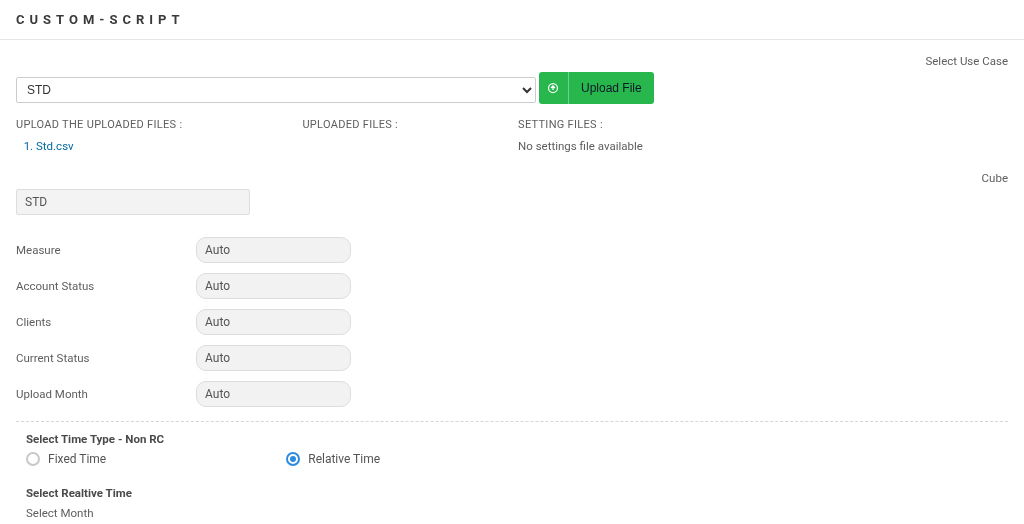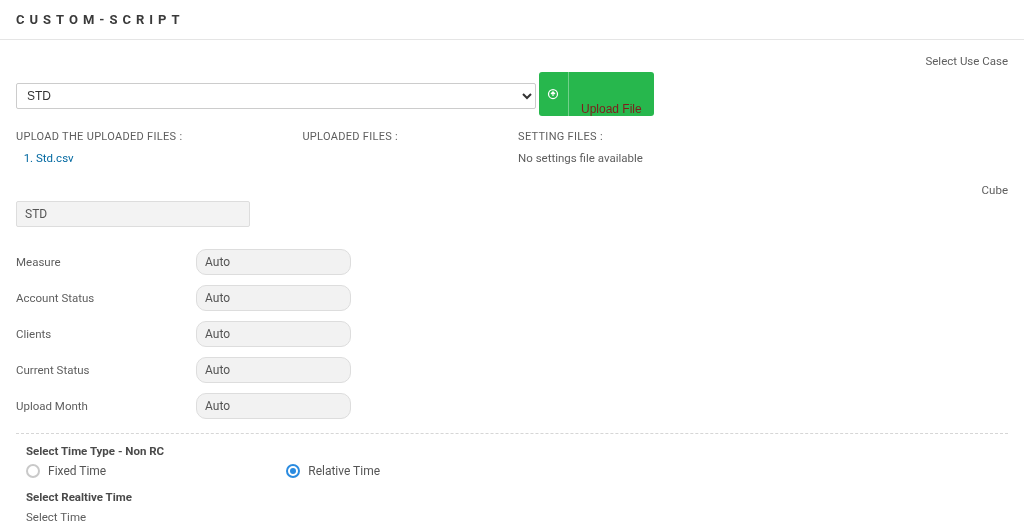--- a/index.html
+++ b/index.html
@@ -33,26 +33,26 @@
       border: 1px solid #ccc;
       border-radius: 2px;
       background: #fff;
       font-size: 12px;
       padding: 2px 6px;
       color: #333;
       margin-bottom: 14px;
     }
     .upload-btn {
       display: inline-flex;
-      align-items: flex-end;
+      align-items: center;
       background: #27b74d;
-      color: #7f1d1d;
+      color: #0f172a;
       border: none;
       border-radius: 3px;
-      height: 44px;
+      height: 32px;
       padding: 0;
       font-size: 12px;
       cursor: pointer;
       margin-bottom: 14px;
     }
     .upload-btn .icon-part {
       display: inline-flex;
       align-items: center;
       justify-content: center;
       width: 30px;
@@ -134,21 +134,21 @@
     .time-section .strong {
       font-size: 11.5px;
       font-weight: 700;
       color: #4a4a4a;
       margin-bottom: 6px;
     }
     .radio-row {
       display: flex;
       align-items: center;
       gap: 180px;
-      margin-bottom: 12px;
+      margin-bottom: 20px;
     }
     .radio-item {
       display: flex;
       align-items: center;
       gap: 8px;
       font-size: 12px;
       color: #555;
       cursor: pointer;
     }
     .radio-circle {
@@ -278,21 +278,21 @@
         <span class="radio-circle"></span>
         <span>Fixed Time</span>
       </div>
       <div class="radio-item">
         <span class="radio-circle selected"></span>
         <span>Relative Time</span>
       </div>
     </div>
 
     <div class="strong">Select Realtive Time</div>
-    <div class="sub-label">Select Time</div>
+    <div class="sub-label">Select Month</div>
     <div class="stepper-row">
       <div class="step-btn">-</div>
       <div class="step-display">Current Month</div>
       <div class="step-display step-val">0</div>
       <div class="step-btn">+</div>
     </div>
   </div>
 
   
 

